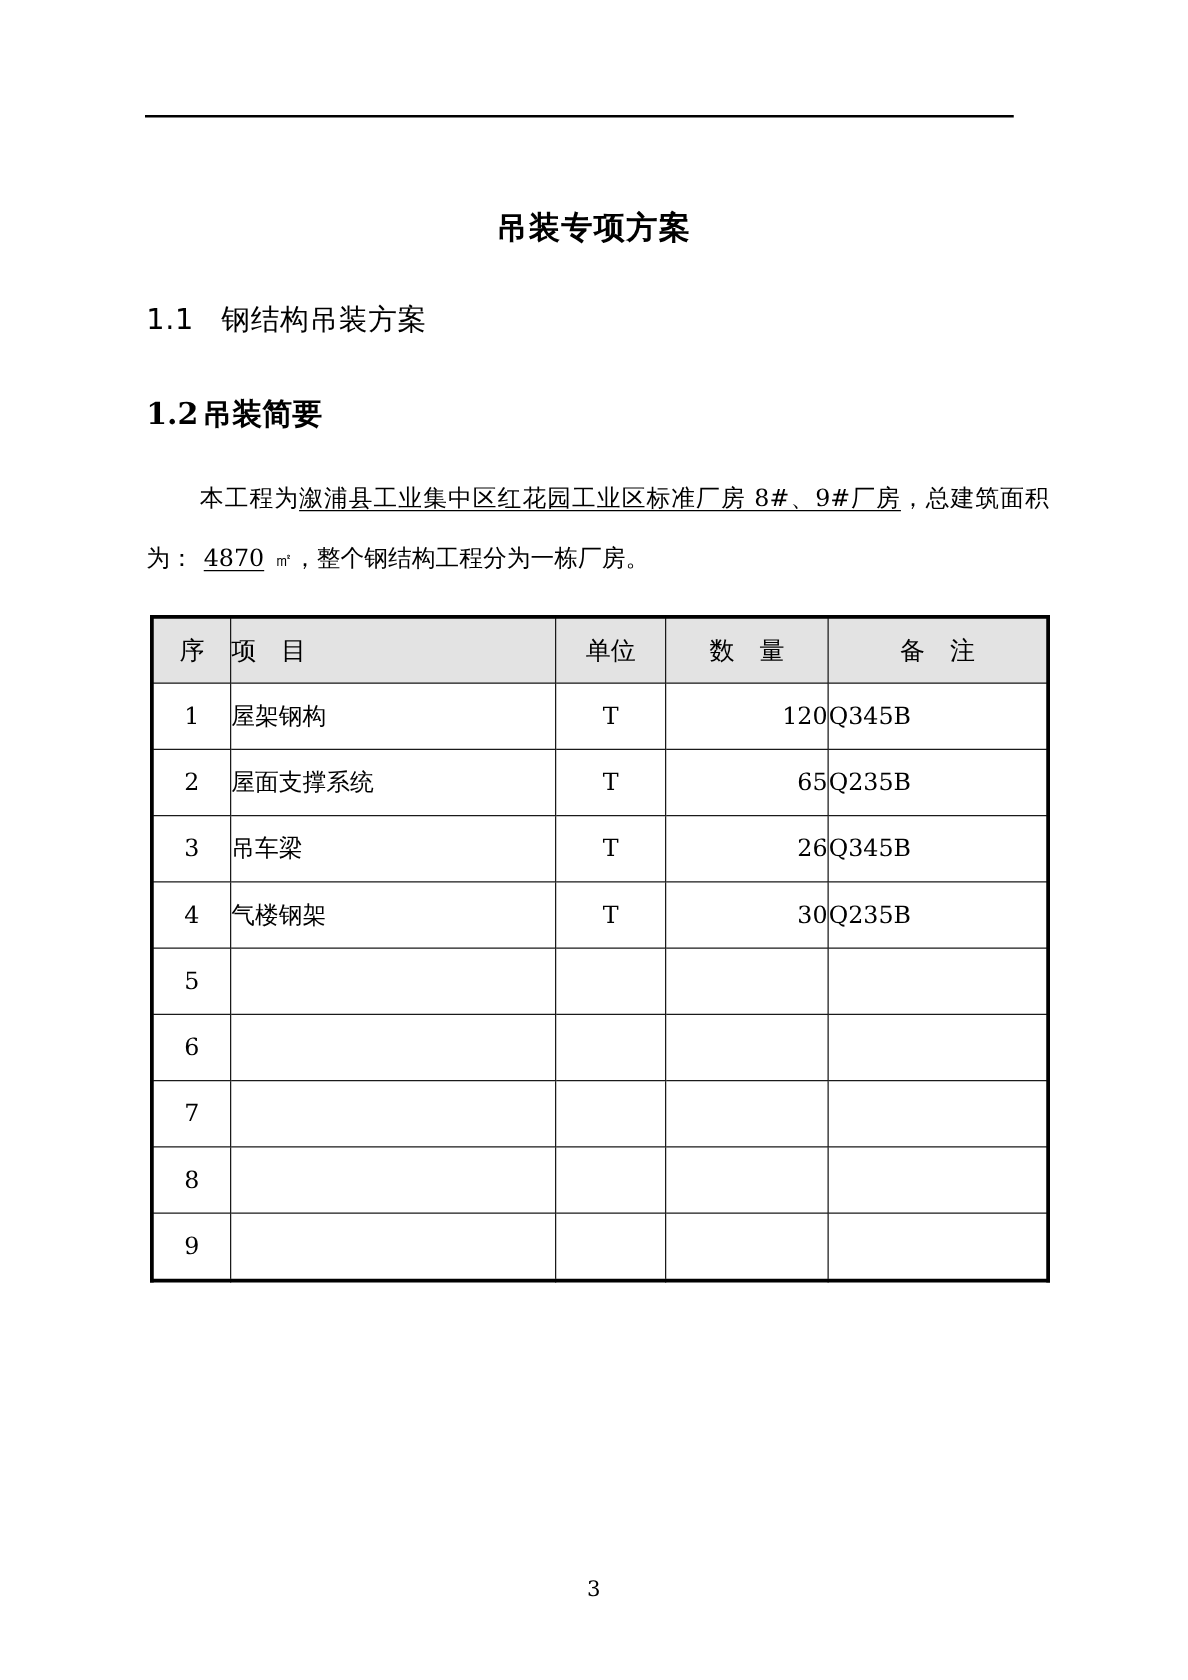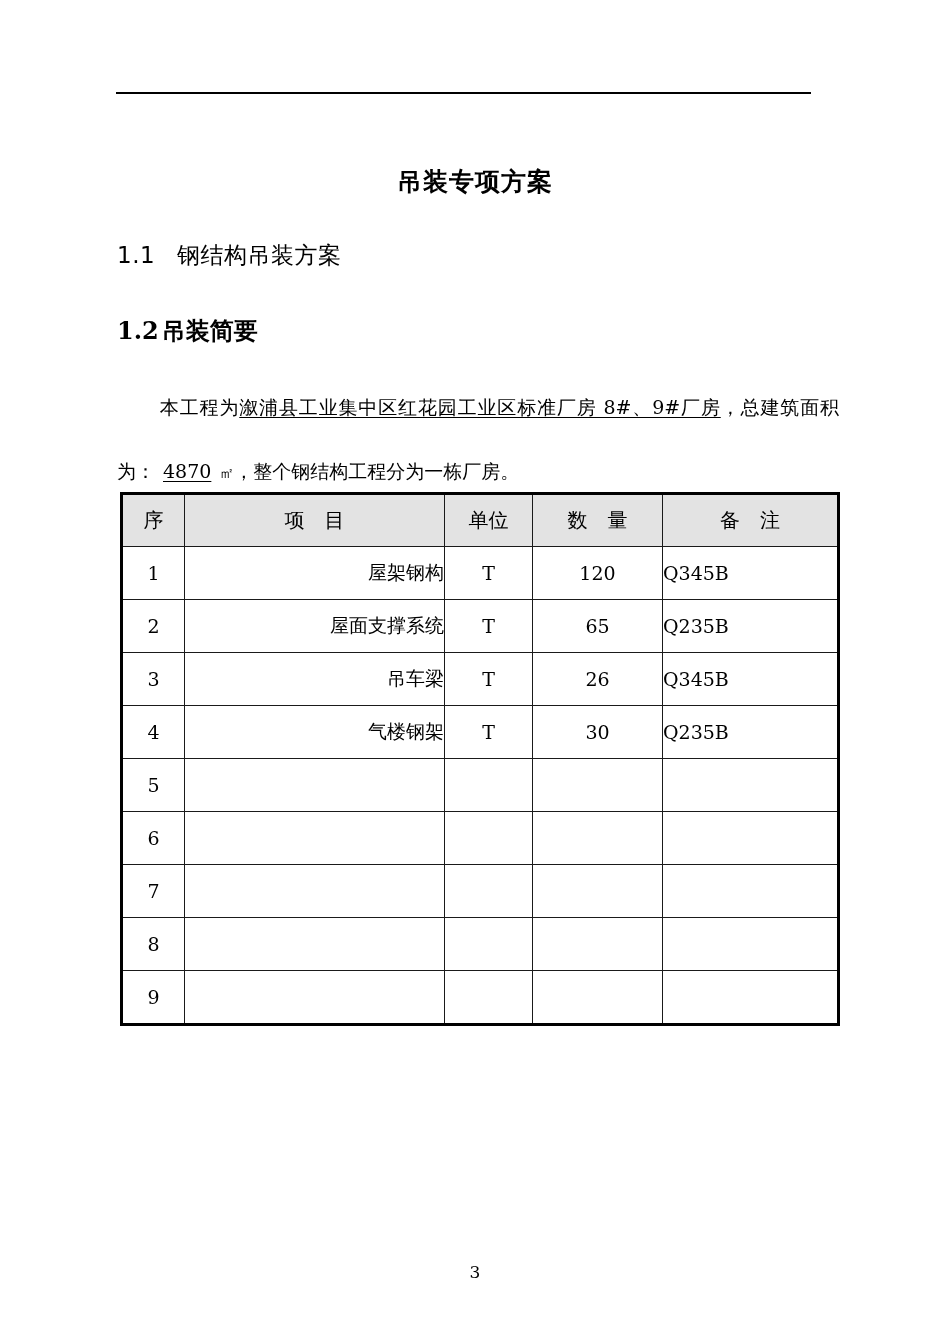--- a/index.html
+++ b/index.html
@@ -72,21 +72,21 @@
   }
   .heading-2 .num { margin-right: 3px; }
 
   
   .body-para {
     position: absolute;
     left: 117px;
     top: 375px;
     width: 722px;
     font-size: 19px;
-    line-height: 64px;
+    line-height: 48px;
     text-align: justify;
   }
   .body-para .indent { display: inline-block; width: 42px; }
   .u { text-decoration: underline; text-underline-offset: 3px; }
   .blank-field {
     text-decoration: underline;
     text-underline-offset: 3px;
     padding: 0 8px;
   }
   .sup-unit { font-size: 15px; }
@@ -124,23 +124,23 @@
     vertical-align: middle;
   }
   .work-table thead th {
     background: #e3e3e3;
     height: 51px;
     text-align: center;
     font-size: 20px;
   }
   .work-table tbody td { height: 52px; }
   .col-seq   { width: 61px;  text-align: center; }
-  .col-item  { width: 259px; text-align: right; padding-left: 14px; }
+  .col-item  { width: 259px; text-align: left; padding-left: 14px; }
   .col-unit  { width: 87px;  text-align: center; }
-  .col-qty   { width: 129px; text-align: center; }
+  .col-qty   { width: 129px; text-align: right; }
   .col-note  { width: 174px; text-align: left; }
 
   
   .page-number {
     position: absolute;
     left: 0;
     top: 1262px;
     width: 950px;
     text-align: center;
     font-size: 17px;
@@ -163,21 +163,21 @@
     <span class="num">1.2</span><span>吊装简要</span>
   </div>
 
   <div class="body-para"><span class="indent"></span><span>本工程为</span><span class="u">溆浦县工业集中区红花园工业区标准厂房 8#、9#厂房</span><span>，总建筑面积为：</span><span class="blank-field">4870</span><span class="sup-unit">㎡</span><span>，整个钢结构工程分为一栋厂房。</span></div>
 
 
   <table class="work-table">
     <thead>
       <tr>
         <th class="col-seq">序</th>
-        <th class="col-item" style="text-align:center">项　目</th>
+        <th class="col-item" style="text-align:left">项　目</th>
         <th class="col-unit">单位</th>
         <th class="col-qty">数　量</th>
         <th class="col-note">备　注</th>
       </tr>
     </thead>
     <tbody id="table-body">
         <tr>
           <td class="col-seq">1</td>
           <td class="col-item">屋架钢构</td>
           <td class="col-unit">T</td>

